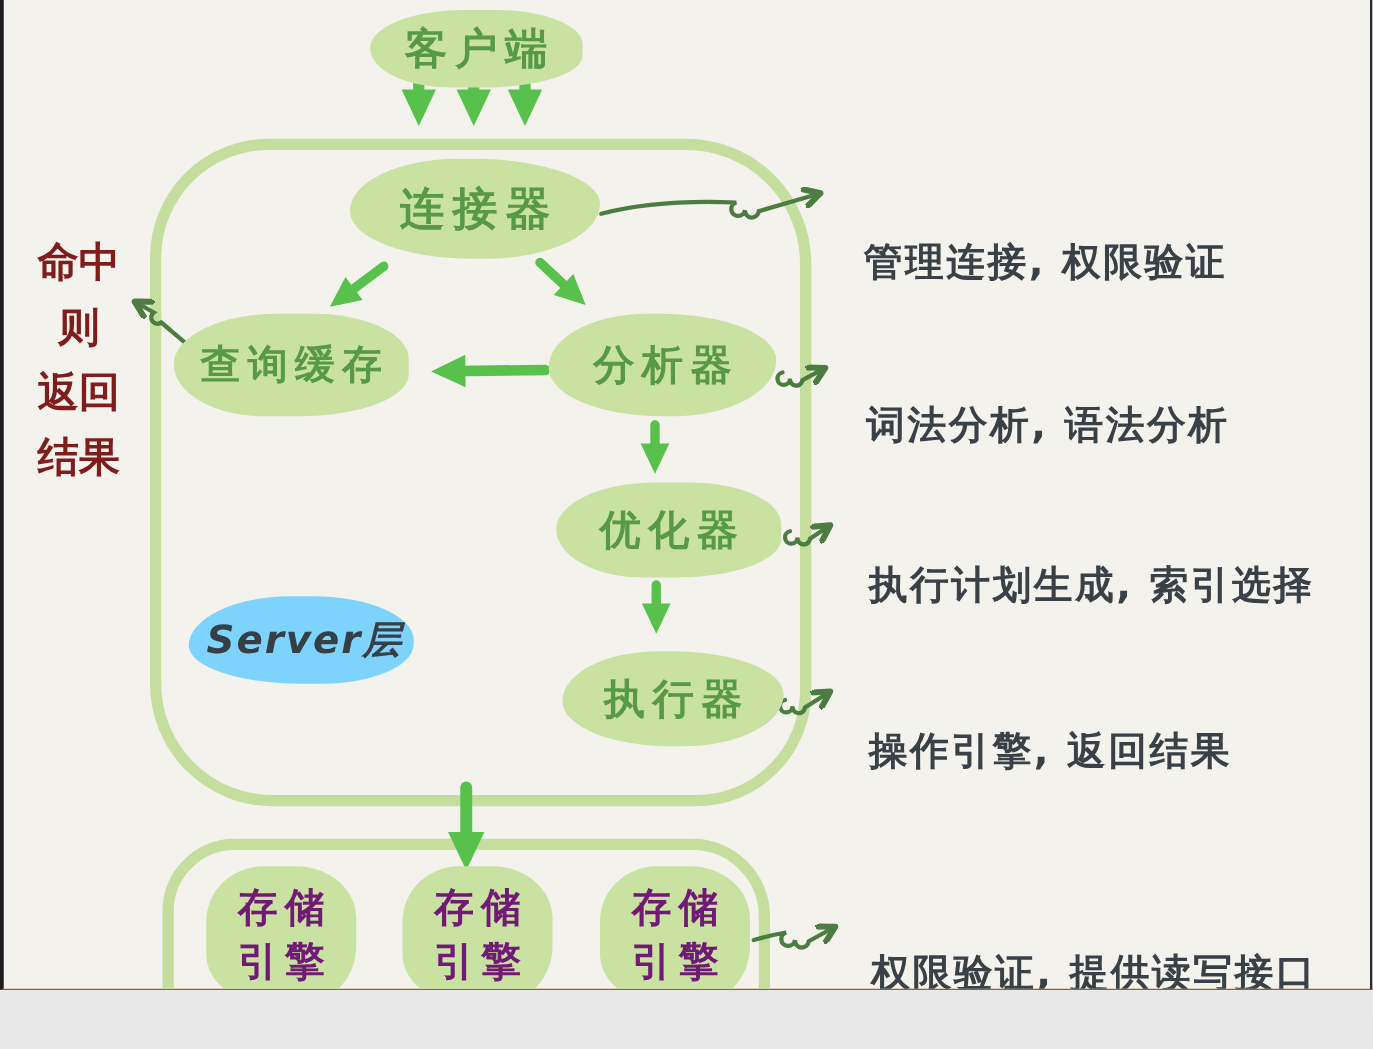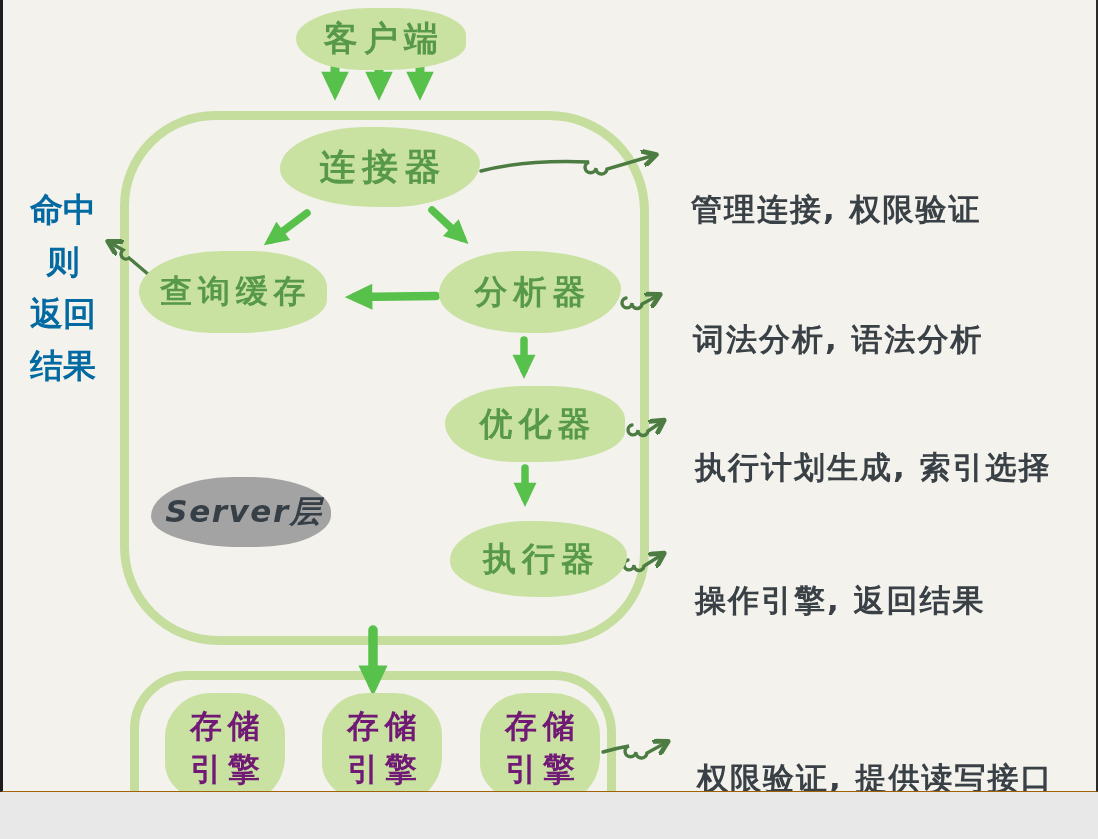--- a/index.html
+++ b/index.html
@@ -28,21 +28,21 @@
   .blob.ellipse2 { border-radius: 46% 54% 48% 52% / 55% 48% 58% 50%; }
   .blob.squarish { border-radius: 38% 40% 36% 42% / 40% 38% 42% 36%; flex-direction: column; line-height: 1.35; }
   #node-client    { left: 293px; top:   8px; width: 170px; height: 62px; font-size: 34px; }
   #node-connector { left: 277px; top: 127px; width: 200px; height: 80px; font-size: 36px; }
   #node-cache     { left: 136px; top: 251px; width: 188px; height: 82px; font-size: 32px; }
   #node-analyzer  { left: 436px; top: 251px; width: 182px; height: 82px; font-size: 33px; }
   #node-optimizer { left: 442px; top: 386px; width: 180px; height: 76px; font-size: 33px; }
   #node-executor  { left: 447px; top: 521px; width: 177px; height: 76px; font-size: 33px; }
   #node-server {
     left: 148px; top: 477px; width: 180px; height: 70px; font-size: 31px;
-    background: #a3a3a3; color: #363e46;
+    background: #7dd3fc; color: #363e46;
     border-radius: 50% 50% 45% 55% / 62% 55% 50% 48%;
     font-style: italic; letter-spacing: 0.05em;
   }
   .storage-engine { top: 693px; width: 120px; height: 110px; font-size: 32px; color: #701a75; }
   #storage-1 { left: 162px; }
   #storage-2 { left: 319px; }
   #storage-3 { left: 477px; }
 
   .container-box {
     position: absolute;
@@ -63,21 +63,21 @@
   }
   #anno-connector { left: 688px; top: 141px; }
   #anno-analyzer  { left: 690px; top: 271px; }
   #anno-optimizer { left: 692px; top: 399px; text-align: center; }
   #anno-executor  { left: 692px; top: 532px; }
   #anno-storage   { left: 694px; top: 710px; }
 
   #side-note {
     position: absolute;
     left: 14px; top: 184px; width: 92px;
-    color: #0369a1; font-weight: bold; font-size: 33px;
+    color: #7f1d1d; font-weight: bold; font-size: 33px;
     text-align: center; line-height: 52px;
   }
   #arrows { position: absolute; left: 0; top: 0; width: 1098px; height: 839px; pointer-events: none; }
 </style>
 </head>
 <body>
 
 <div id="canvas">
 
   <div id="server-box" class="container-box"></div>

